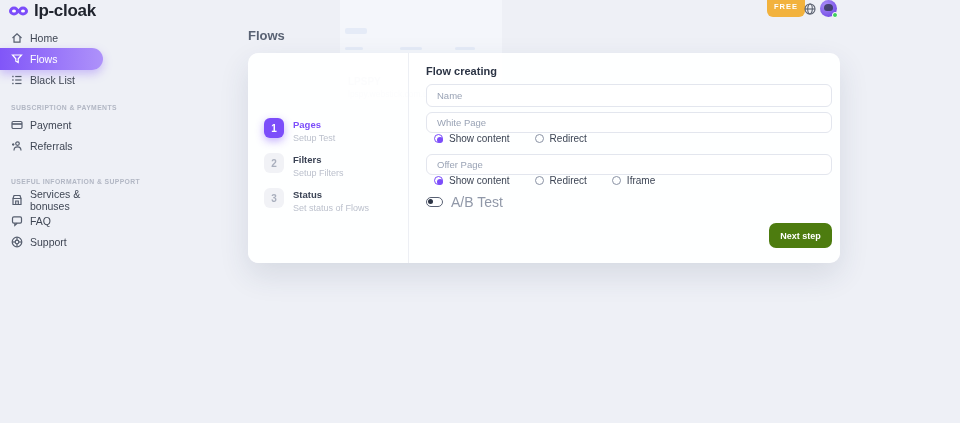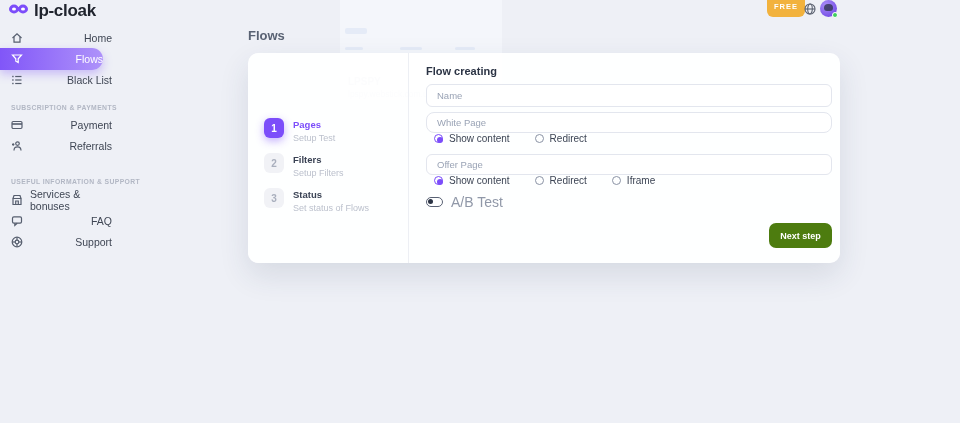--- a/index.html
+++ b/index.html
@@ -6,21 +6,21 @@
   html,body { width:960px; height:423px; }
   body {
     position:relative;
     font-family:"Liberation Sans","DejaVu Sans",sans-serif;
     background:#eef0f6;
     overflow:hidden;
     color:#3f4654;
   }
 
   
-  .logo { position:absolute; left:8px; top:1px; display:flex; gap:5px; }
+  .logo { position:absolute; left:8px; top:1px; display:flex; align-items:center; gap:5px; }
   .logo-text { font-size:17px; font-weight:bold; color:#20242e; letter-spacing:-0.3px; }
   .free-btn {
     position:absolute; left:767px; top:-6px; width:38px; height:23px;
     background:#f2b23d; border:none; border-radius:6px;
     color:#fff; font-size:7.5px; font-weight:bold; letter-spacing:1px;
     display:flex; align-items:flex-end; justify-content:center; padding-bottom:6px;
     cursor:pointer; font-family:inherit;
   }
   .globe { position:absolute; left:804px; top:3px; width:12px; height:12px; cursor:pointer; }
   .avatar {
@@ -29,21 +29,21 @@
     cursor:pointer;
   }
   .avatar-face { position:absolute; left:4px; top:4px; width:9px; height:7px; border-radius:4px 4px 3px 3px; background:#2f3550; opacity:.8; }
   .online-dot {
     position:absolute; right:-1px; bottom:-1px; width:6px; height:6px; border-radius:50%;
     background:#3ecf5e; border:1px solid #fff;
   }
 
   
   .sidebar { position:absolute; left:0; top:31px; width:112px; }
-  .side-item { height:14px; display:flex; align-items:center; gap:7px; padding-left:11px; font-size:10.5px; color:#3f4654; cursor:pointer;justify-content:space-between; }
+  .side-item { height:14px; display:flex; align-items:center; gap:7px; padding-left:11px; font-size:10.5px; color:#3f4654; cursor:pointer; }
   .side-item svg { flex:0 0 auto; color:#565e6e; }
   .side-item.active {
     height:22px; width:103px; padding-left:11px; color:#fff;
     background:linear-gradient(90deg,#8156f8,#ae92fa);
     border-radius:0 14px 14px 0;
     box-shadow:0 4px 10px rgba(129,86,248,.35);
   }
   .side-item.active svg { color:#fff; }
   .mb3{margin-bottom:3px} .mb7{margin-bottom:7px} .mb8{margin-bottom:8px} .mb15{margin-bottom:24px} .mb16{margin-bottom:16px}
   .side-section {
@@ -247,21 +247,21 @@
       <div class="step-label">Status</div>
       <div class="step-sub">Set status of Flows</div>
     </div>
   </div>
 
   <div class="form">
     <div class="form-title">Flow creating</div>
 
     <input class="txt-input" style="top: 31px; height: 23px;" type="text" placeholder="Name">
 
-    <input class="txt-input" style="top: 59px; height: 21px; border-radius: 8px;" type="text" placeholder="White Page">
+    <input class="txt-input" style="top: 59px; height: 21px;" type="text" placeholder="White Page">
 
     <div class="radio-row" style="top:80px;">
       <div class="radio-opt selected">
         <span class="radio-circle"></span>
         <span>Show content</span>
       </div>
       <div class="radio-opt">
         <span class="radio-circle"></span>
         <span>Redirect</span>
       </div>

